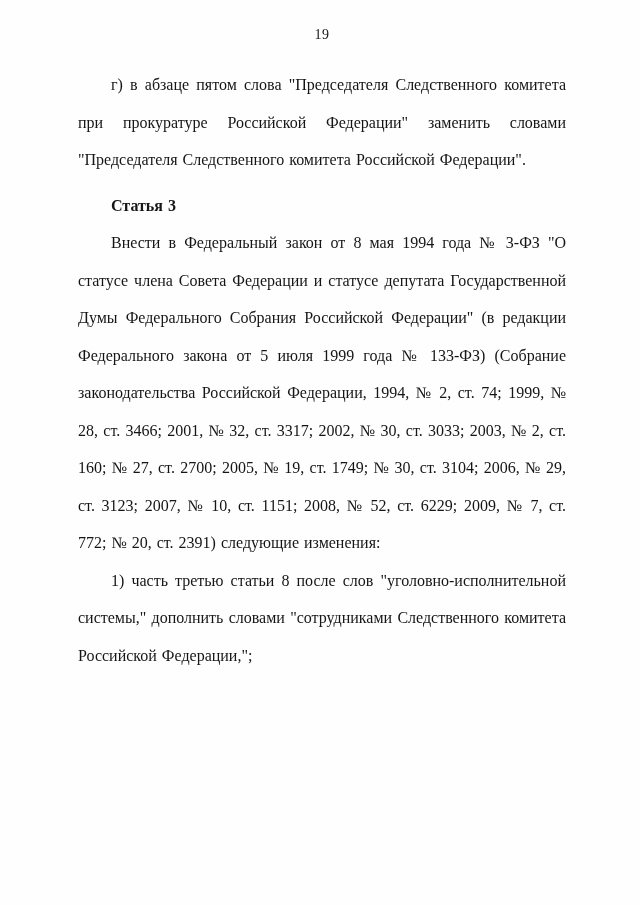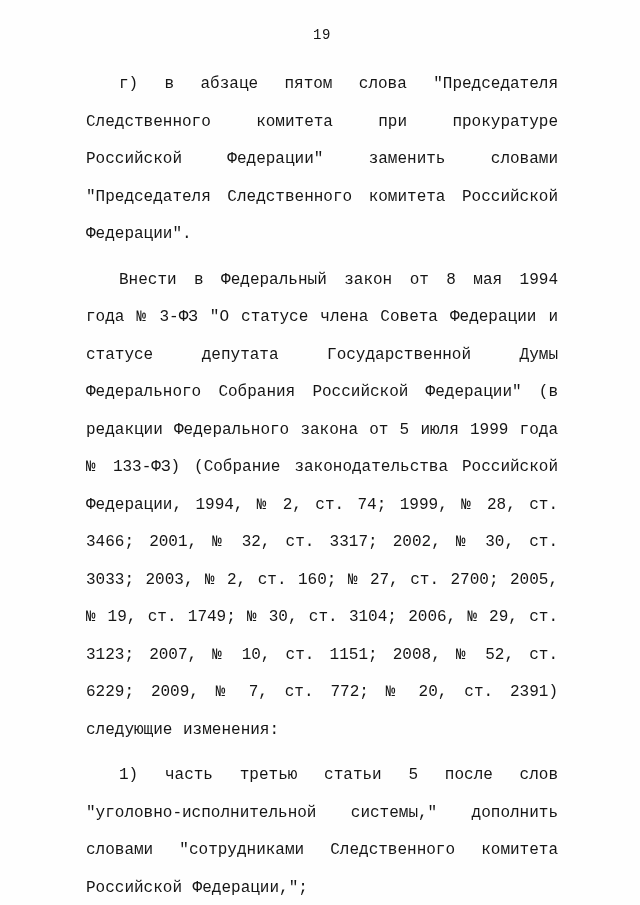--- a/index.html
+++ b/index.html
@@ -8,57 +8,58 @@
     background: #ffffff;
   }
   .page {
     position: relative;
     width: 640px;
     height: 905px;
     margin: 0 auto;
     background: #fefefe;
     box-sizing: border-box;
     padding: 26px 74px 0 78px;
-    font-family: Liberation Mono, monospace;
+    font-family: Liberation Serif, serif;
     color: #151515;
     overflow: hidden;
   }
   .page-number {
     text-align: center;
     font-size: 14px;
     line-height: 18px;
     margin: 0 0 22px 0;
     letter-spacing: 0.5px;
   }
   .para {
     font-size: 16px;
     line-height: 37.5px;
     text-align: justify;
     text-indent: 33px;
-    margin: 8px;
+    margin: 0;
     word-spacing: 1px;
   }
   .para.heading {
     font-weight: bold;
     text-align: left;
     margin-top: 8px;
   }
   .para.after-heading {
     margin-top: 0;
   }
 </style>
 </head>
 <body>
 
 <div class="page">
 
   <div class="page-number">19</div>
 
   <p class="para">г) в абзаце пятом слова "Председателя Следственного комитета при прокуратуре Российской Федерации" заменить словами "Председателя Следственного комитета Российской Федерации".</p>
 
+  <p class="para heading">Статья 3</p>
 
   <p class="para after-heading">Внести в Федеральный закон от 8 мая 1994 года № 3-ФЗ "О статусе члена Совета Федерации и статусе депутата Государственной Думы Федерального Собрания Российской Федерации" (в редакции Федерального закона от 5 июля 1999 года № 133-ФЗ) (Собрание законодательства Российской Федерации, 1994, № 2, ст. 74; 1999, № 28, ст. 3466; 2001, № 32, ст. 3317; 2002, № 30, ст. 3033; 2003, № 2, ст. 160; № 27, ст. 2700; 2005, № 19, ст. 1749; № 30, ст. 3104; 2006, № 29, ст. 3123; 2007, № 10, ст. 1151; 2008, № 52, ст. 6229; 2009, № 7, ст. 772; № 20, ст. 2391) следующие изменения:</p>
 
-  <p class="para">1) часть третью статьи 5 после слов "уголовно-исполнительной системы," дополнить словами "сотрудниками Следственного комитета Российской Федерации,";</p>
+  <p class="para">1) часть третью статьи 8 после слов "уголовно-исполнительной системы," дополнить словами "сотрудниками Следственного комитета Российской Федерации,";</p>
 
 
 
 </div>
 
 </body></html>

